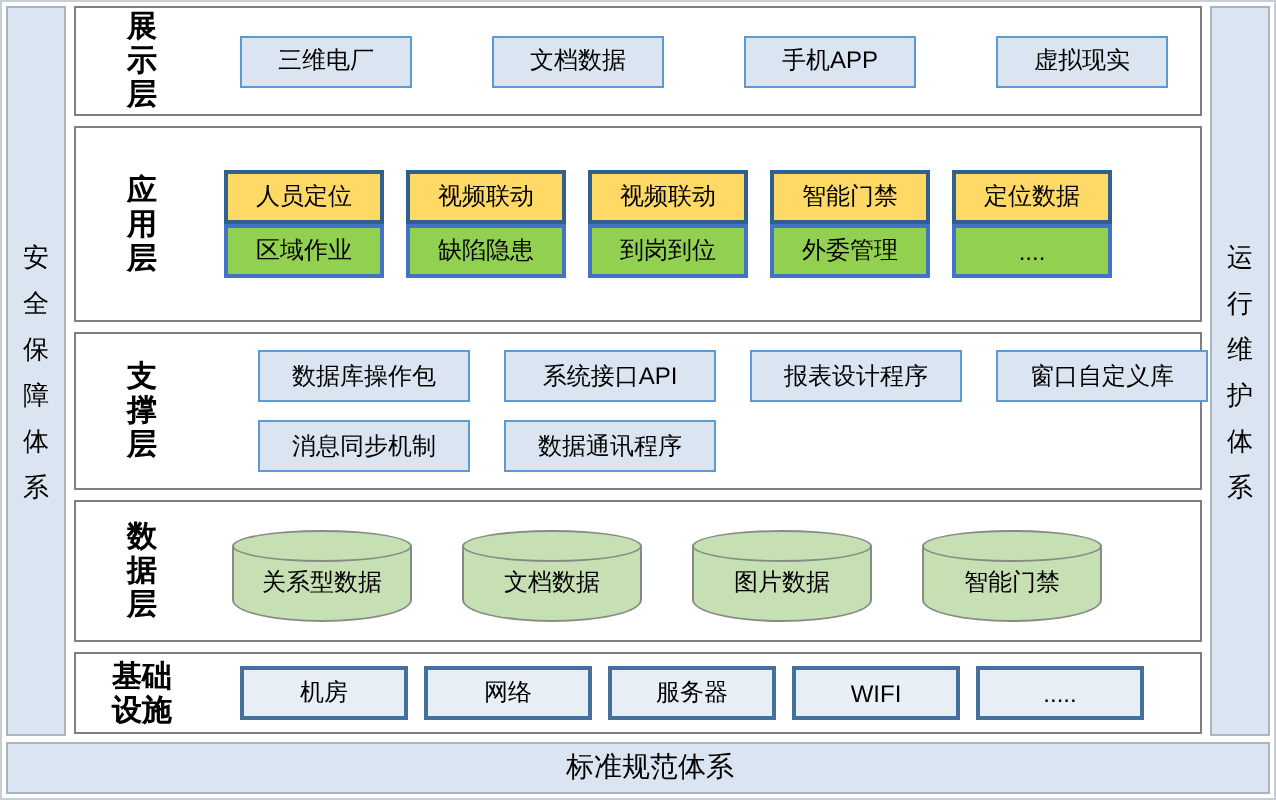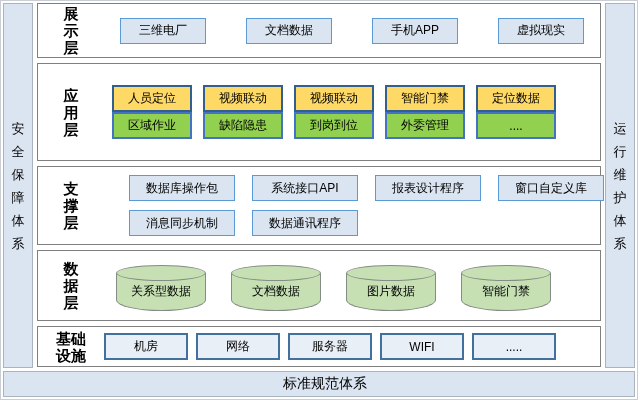--- a/index.html
+++ b/index.html
@@ -42,21 +42,21 @@
     flex:1; display:flex; flex-direction:column; justify-content:center;
     min-width:0;
   }
   .layer-application .layer-content { gap:0; }
   .layer-support .layer-content { gap:9px; }
   .row { display:flex; align-items:center; }
   .row-presentation   { gap:40px; margin-left:16px; }
   .row-application    { gap:11px; margin-left:8px; }
   .row-support        { gap:17px; margin-left:25px; }
   .row-data           { gap:25px; margin-left:12px; }
-  .row-infrastructure { gap:8px;  }
+  .row-infrastructure { gap:8px;  margin-left:16px; }
   .box {
     display:flex; align-items:center; justify-content:center;
     font-size:12px; box-sizing:border-box; flex:none;
     white-space:nowrap;
   }
   .box.blue    { width:86px;  height:26px; background:#dbe5f1; border:1px solid #5b9bd5; }
   .box.yellow  { width:80px;  height:27px; background:#ffd966; border:2px solid #31608f; }
   .box.green   { width:80px;  height:27px; background:#92d050; border:2px solid #4472c4; }
   .box.support { width:106px; height:26px; background:#dbe5f1; border:1px solid #5b9bd5; }
   .box.infra   { width:84px;  height:27px; background:#e9eff7; border:2px solid #41719c; }

